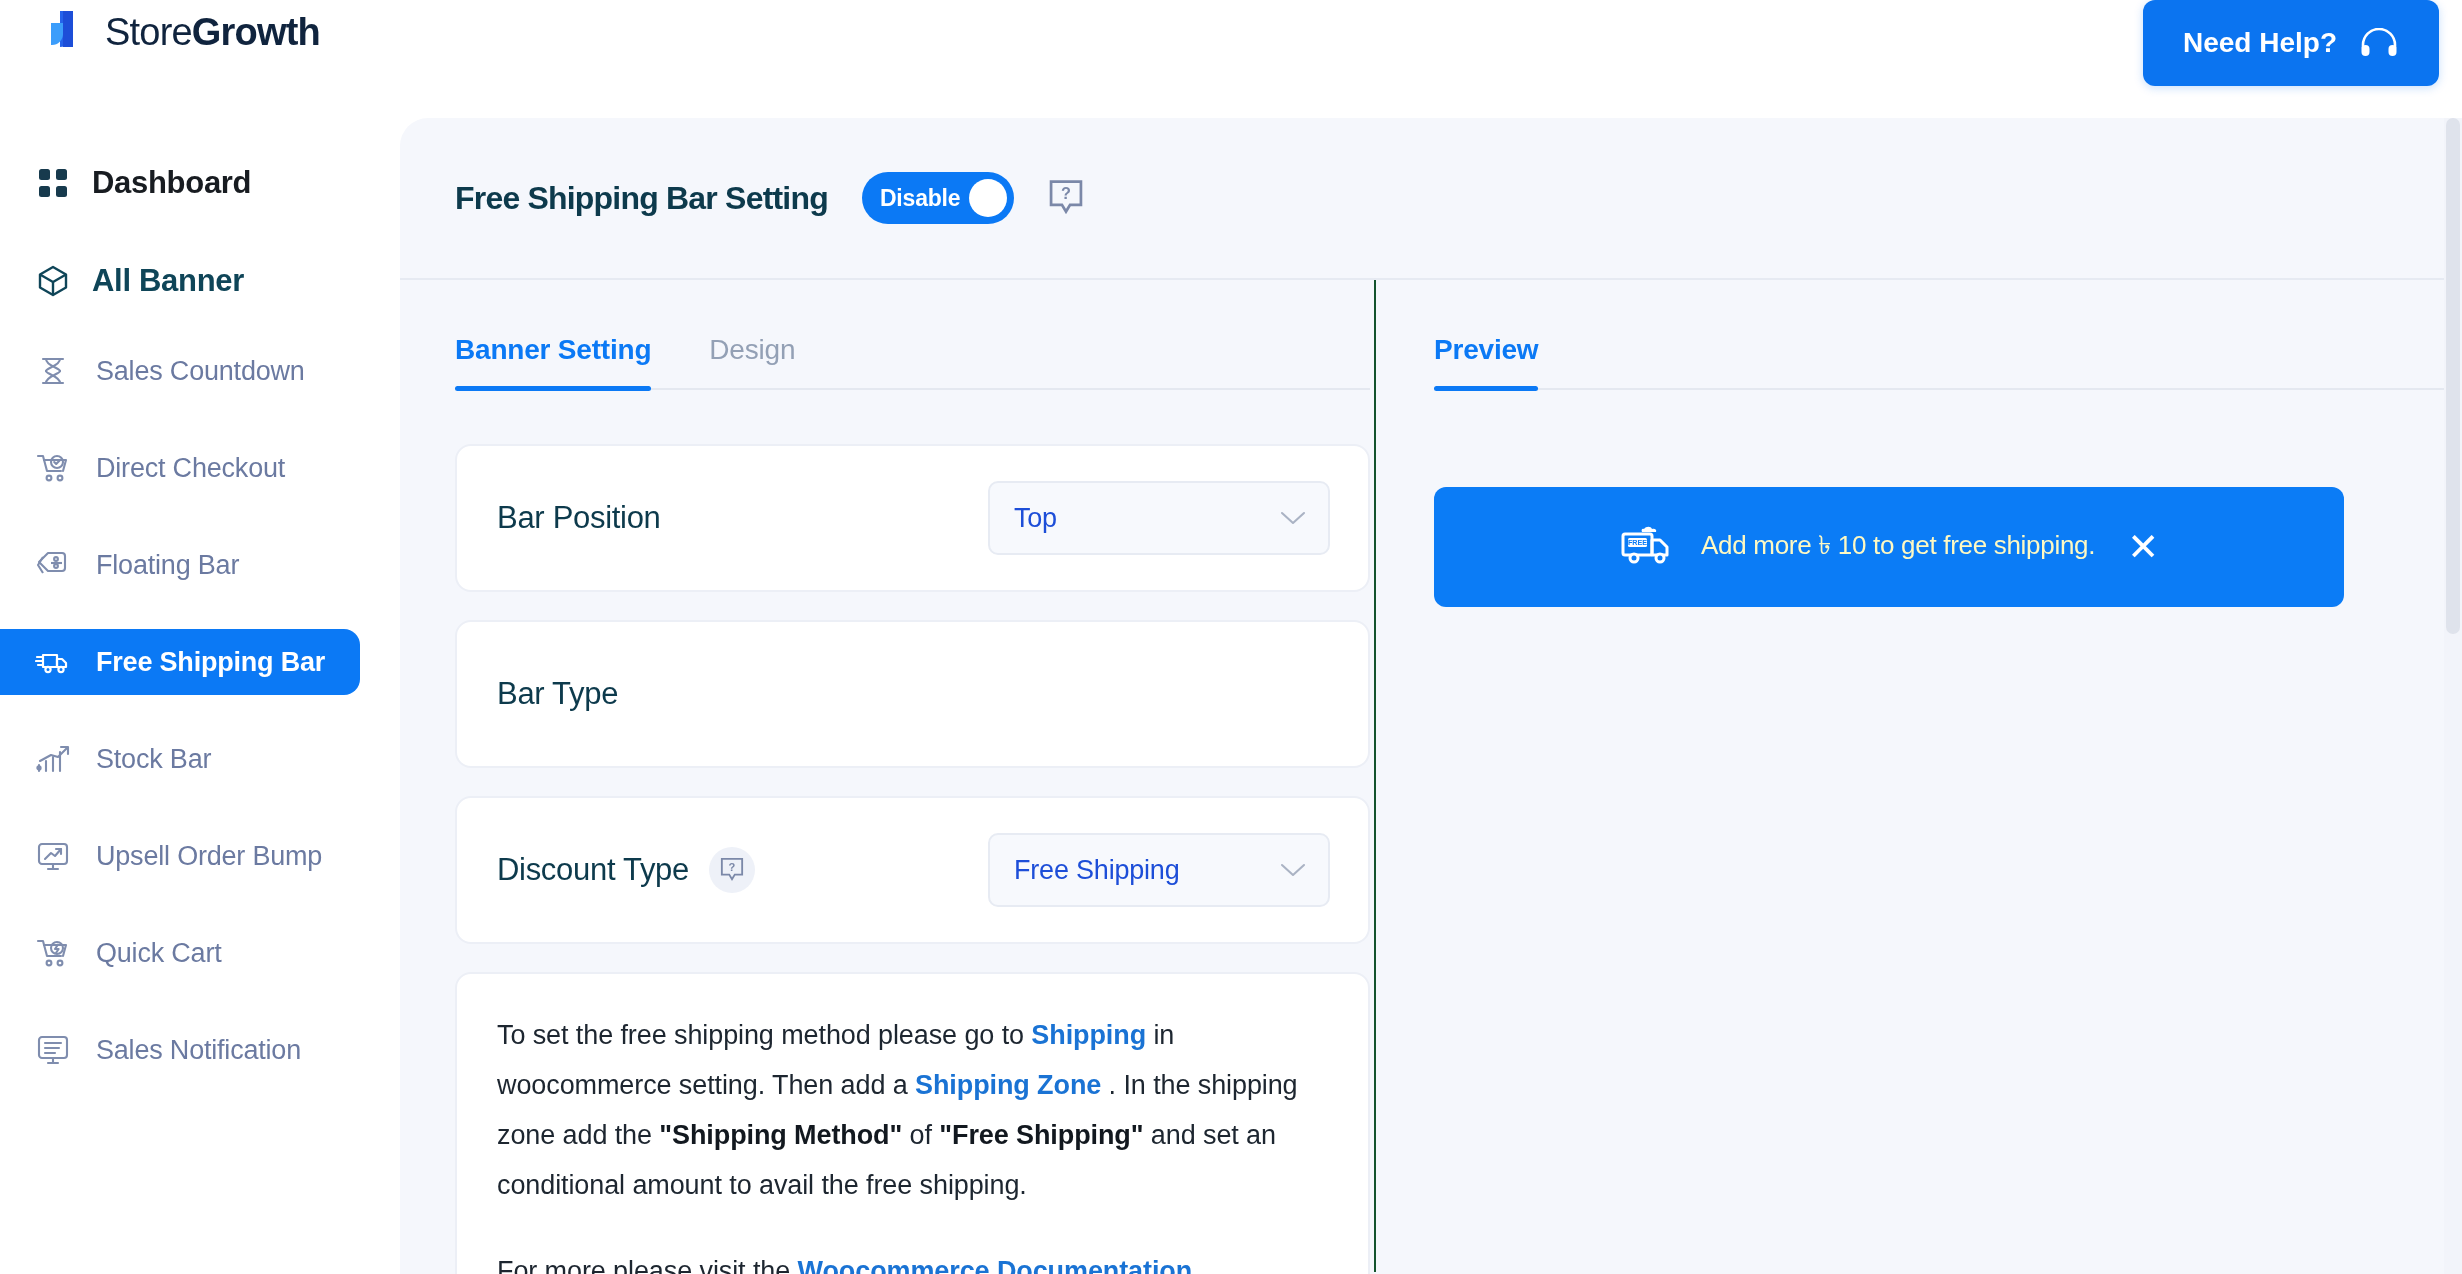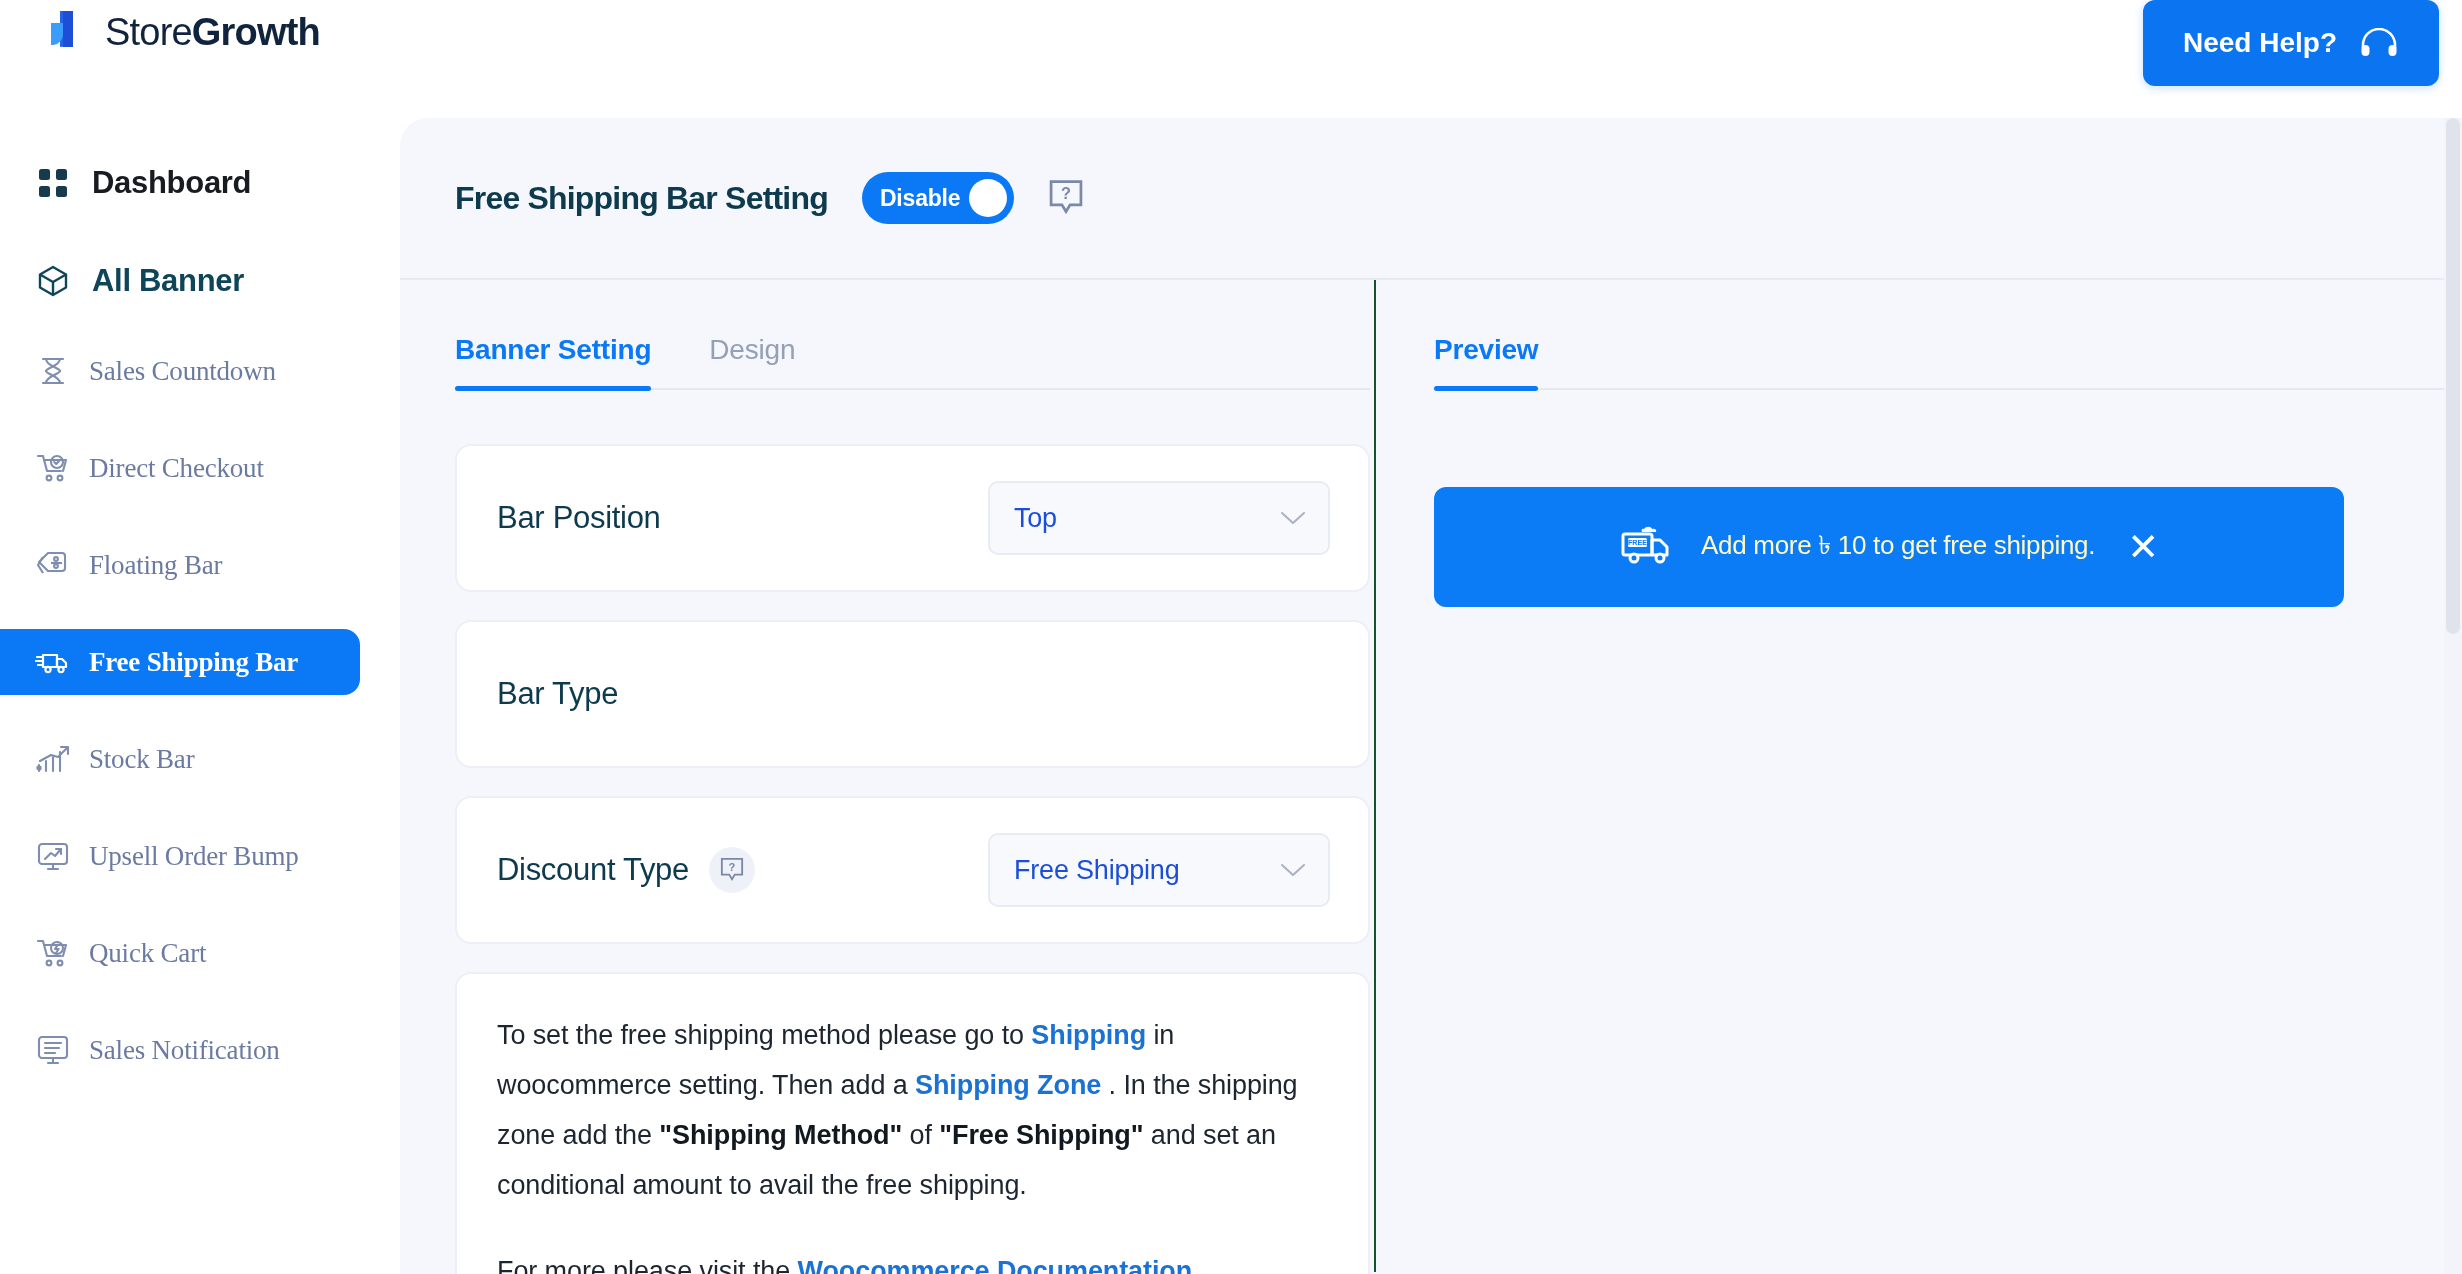--- a/index.html
+++ b/index.html
@@ -99,27 +99,26 @@
   .nav-main.teal .lbl { color: #0f4558; }
   .nav-main .ico { width: 38px; height: 38px; display: flex; align-items: center; justify-content: center; }
 
   .nav-gap { height: 36px; }
 
   .nav-list { margin-top: 26px; }
 
   .nav-item {
     display: flex;
     align-items: center;
-    gap: 17px;
+    gap: 24px;
     height: 66px;
     padding-left: 34px;
     margin-bottom: 31px;
     cursor: pointer;
     border-radius: 0 14px 14px 0;
-    font-family: Liberation Serif, serif;
   }
   .nav-item .ico { width: 38px; height: 38px; display: flex; align-items: center; justify-content: center; flex: 0 0 38px; }
   .nav-item .lbl {
     font-size: 27px;
     font-weight: 400;
     color: #6b7aa1;
     letter-spacing: -0.2px;
     white-space: nowrap;
   }
   .nav-item.active {

